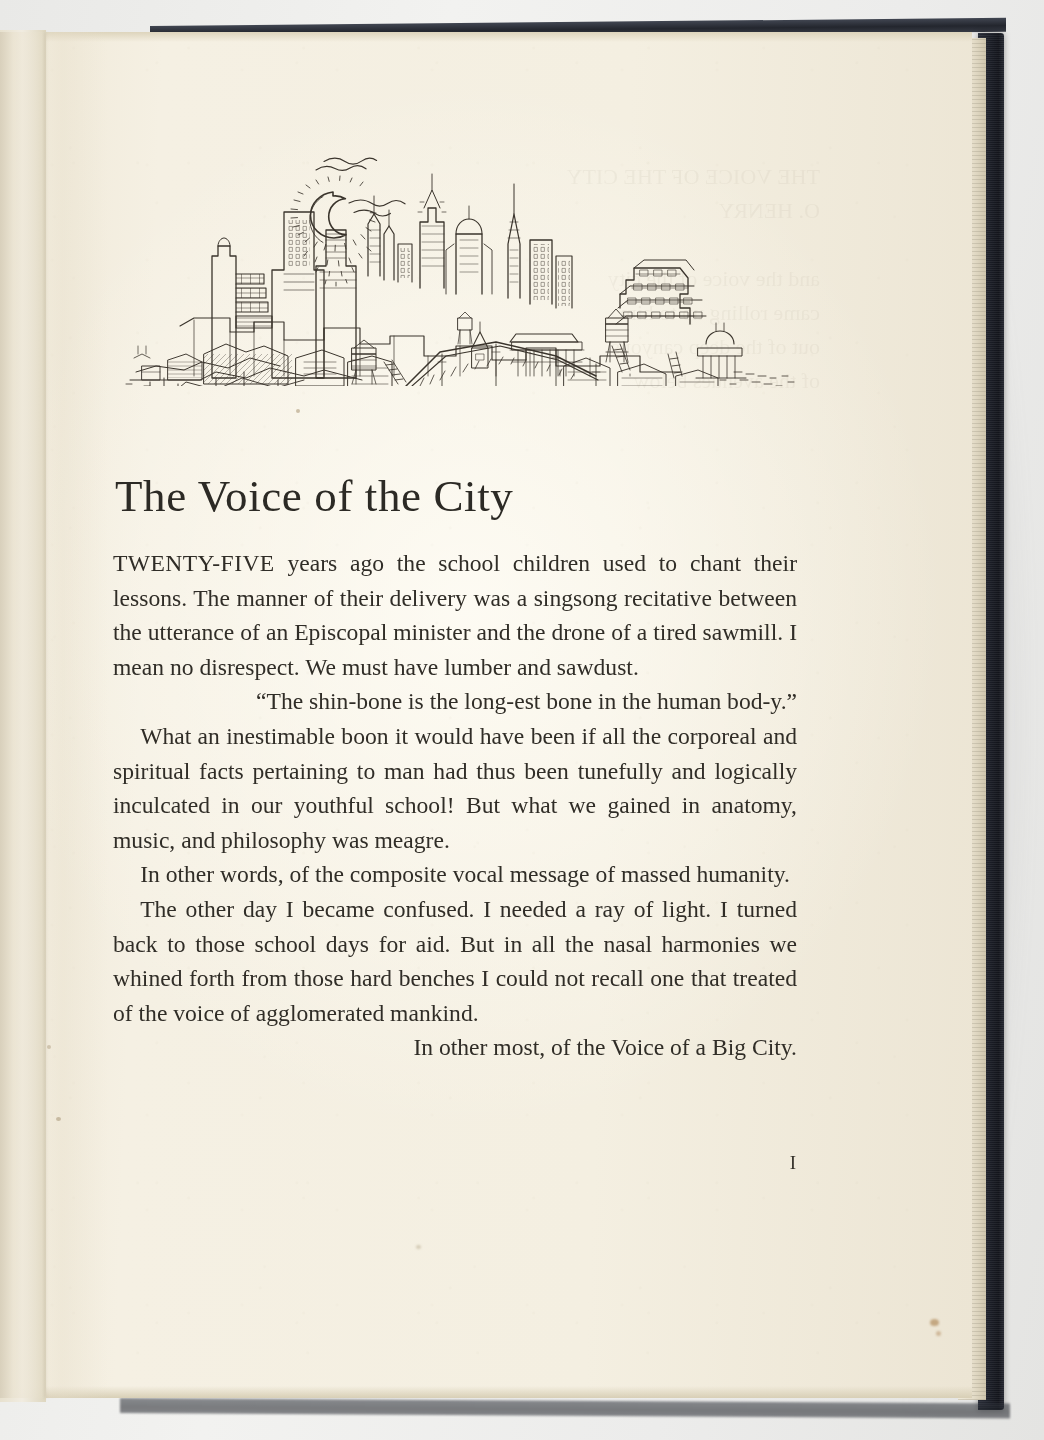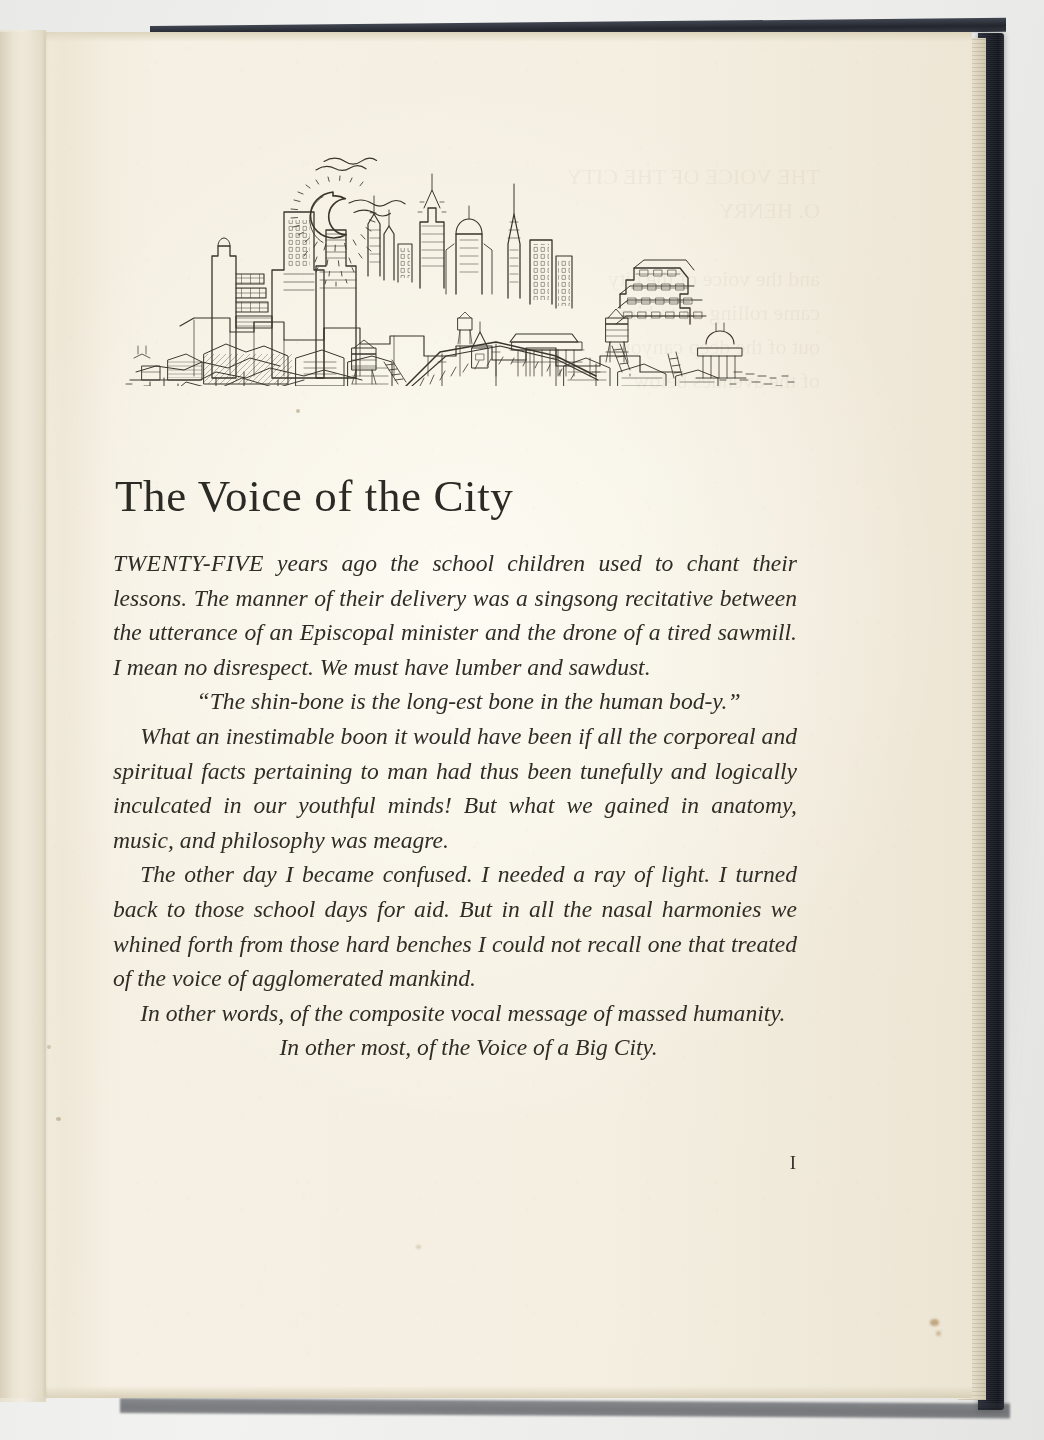--- a/index.html
+++ b/index.html
@@ -204,30 +204,29 @@
   .body-text {
     position: absolute;
     left: 113px;
     top: 546px;
     width: 684px;
     color: #302d27;
     font-size: 23.6px;
     line-height: 34.6px;
     text-align: justify;
     font-family: "Liberation Serif", "DejaVu Serif", serif;
-    font-style: italic;
   }
   .body-text p {
     margin: 0;
     text-indent: 1.15em;
     hyphens: auto;
     -webkit-hyphens: auto;
   }
   .body-text p.no-indent { text-indent: 0; }
-  .body-text p.last-line { text-align: center; }
+  .body-text p.last-line { text-align: right; }
   .smallcaps-open {
     font-variant: small-caps;
     letter-spacing: 0.4px;
   }
 
   
   .folio {
     position: absolute;
     left: 113px;
     top: 1152px;
@@ -537,21 +536,21 @@
     </svg>
   </div>
 
   <h1 class="chapter-title">The Voice of the City</h1>
 
   <div class="body-text">
     <p class="no-indent">
       <span class="smallcaps-open">TWENTY-FIVE</span><span> years ago the school children used to chant their lessons. The manner of their delivery was a singsong recitative between the utterance of an Episcopal minister and the drone of a tired sawmill. I mean no disrespect. We must have lumber and sawdust.</span>
     </p>
     <p class="last-line">“The shin-bone is the long-est bone in the human bod-y.”</p>
-    <p>What an inestimable boon it would have been if all the corporeal and spiritual facts pertaining to man had thus been tunefully and logically inculcated in our youthful minds! But what we gained in anatomy, music, and philosophy was meagre.</p>
+    <p>What an inestimable boon it would have been if all the corporeal and spiritual facts pertaining to man had thus been tunefully and logically inculcated in our youthful school! But what we gained in anatomy, music, and philosophy was meagre.</p>
+    <p>In other words, of the composite vocal message of massed humanity.</p>
     <p>The other day I became confused. I needed a ray of light. I turned back to those school days for aid. But in all the nasal harmonies we whined forth from those hard benches I could not recall one that treated of the voice of agglomerated mankind.</p>
-    <p>In other words, of the composite vocal message of massed humanity.</p>
     <p class="last-line">In other most, of the Voice of a Big City.</p>
   </div>
 
   <div class="folio">I</div>
 
 </div>
 
 </body></html>

